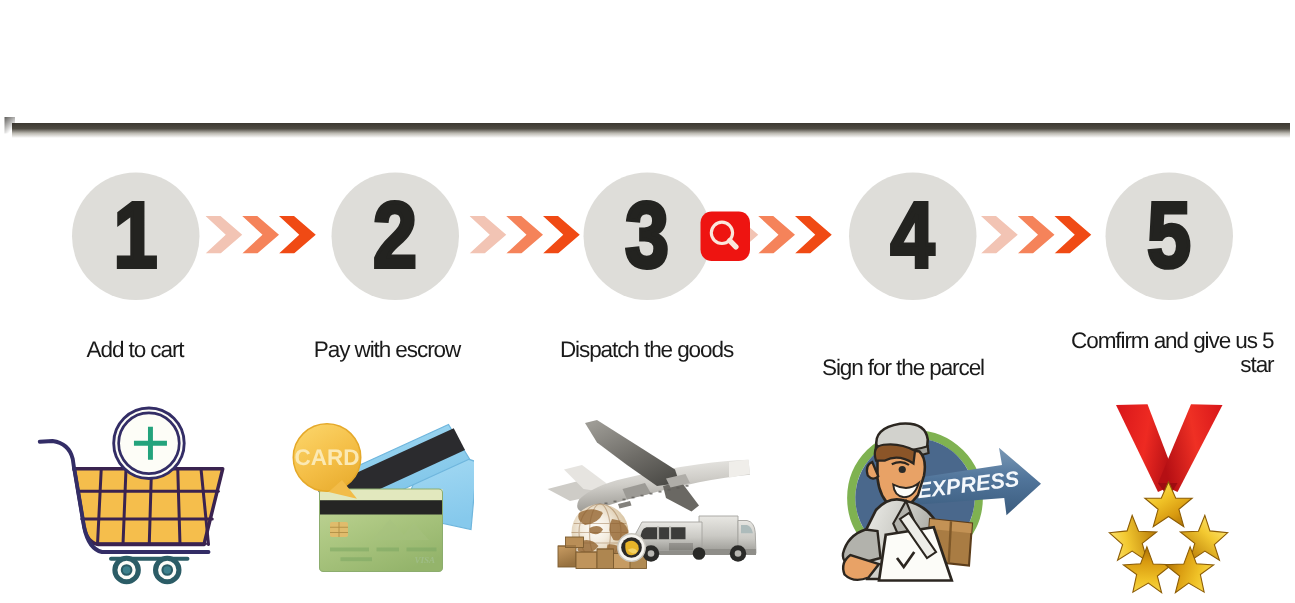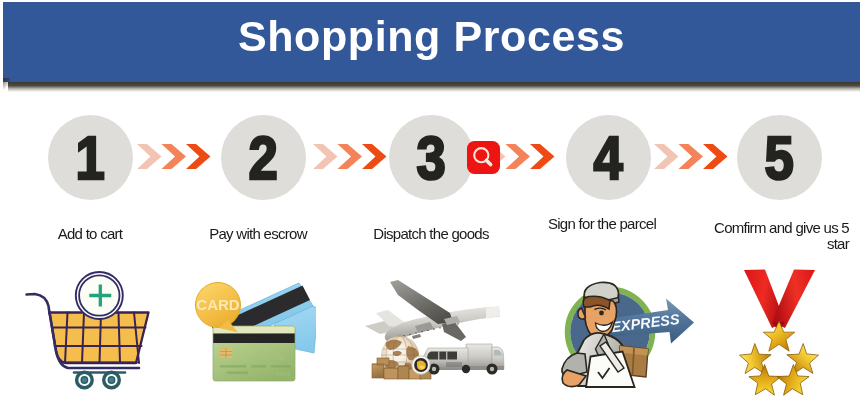--- a/index.html
+++ b/index.html
@@ -21,23 +21,20 @@
      -webkit-text-stroke:2.6px #232320;transform:scaleX(0.85);display:block;}
   .chevrons{position:absolute;}
   .label{position:absolute;font-size:15px;color:#1a1a1a;line-height:1.06;letter-spacing:-0.72px;}
   .illus{position:absolute;}
   #search-badge{position:absolute;left:467px;top:141px;width:33px;height:33px;border-radius:7.5px;background:#EE1411;}
 </style>
 </head>
 <body>
 
 <div id="page">
-  <div id="banner">
-    <div id="banner-title">Shopping Process</div>
-  </div>
   <div id="banner-shadow"></div>
   <div id="banner-shadow-l"></div>
 
   <div class="step-circle" style="left:48px;top:115px">
     <span class="step-num">1</span>
     </div>
   <div class="step-circle" style="left:221px;top:115px">
     <span class="step-num">2</span>
     </div>
   <div class="step-circle" style="left:389px;top:115px">
@@ -75,21 +72,21 @@
     <g>
       <path d="M0 0 L10 0 L24.5 12.5 L10 25 L0 25 L13.5 12.5 Z" fill="#F2C4B4"></path>
       <path d="M24.5 0 L34.5 0 L49 12.5 L34.5 25 L24.5 25 L38 12.5 Z" fill="#F5835A"></path>
       <path d="M49 0 L59 0 L73.5 12.5 L59 25 L49 25 L62.5 12.5 Z" fill="#F04A14"></path>
     </g>
   </svg>
 
   <div class="label" style="left:0;top:226px;width:180px;text-align:center">Add to cart</div>
   <div class="label" style="left:168px;top:226px;width:180px;text-align:center">Pay with escrow</div>
   <div class="label" style="left:341px;top:226px;width:180px;text-align:center">Dispatch the goods</div>
-  <div class="label" style="left:512px;top:216px;width:180px;text-align:center">Sign for the parcel</div>
+  <div class="label" style="left:512px;top:238px;width:180px;text-align:center">Sign for the parcel</div>
   <div class="label" style="left:707px;top:220px;width:142px;text-align:right">Comfirm and give us 5 star</div>
 
   <svg class="illus" style="left:20px;top:270px" width="140" height="132" viewBox="0 0 140 132">
     <path d="M6.5 24.5 L15 24 Q26 25.5 28.5 36 L29.5 43" fill="none" stroke="#332D66" stroke-width="2.6" stroke-linecap="round" stroke-linejoin="round"></path>
     <path d="M29.5 42.5 L128.5 42.5 L116 93 L45.5 93 Q38 91.5 36 81 Z" fill="#F5BE4C" stroke="#3A2350" stroke-width="2.3" stroke-linejoin="round"></path>
     <g stroke="#3A2350" stroke-width="2" fill="none" stroke-linecap="round">
       <path d="M32 57.5 L125.5 57.5"></path>
       <path d="M34.5 76 L121.5 76"></path>
       <path d="M42 92.5 L117 92.5"></path>
       <path d="M47.5 42.5 L45 93"></path>

